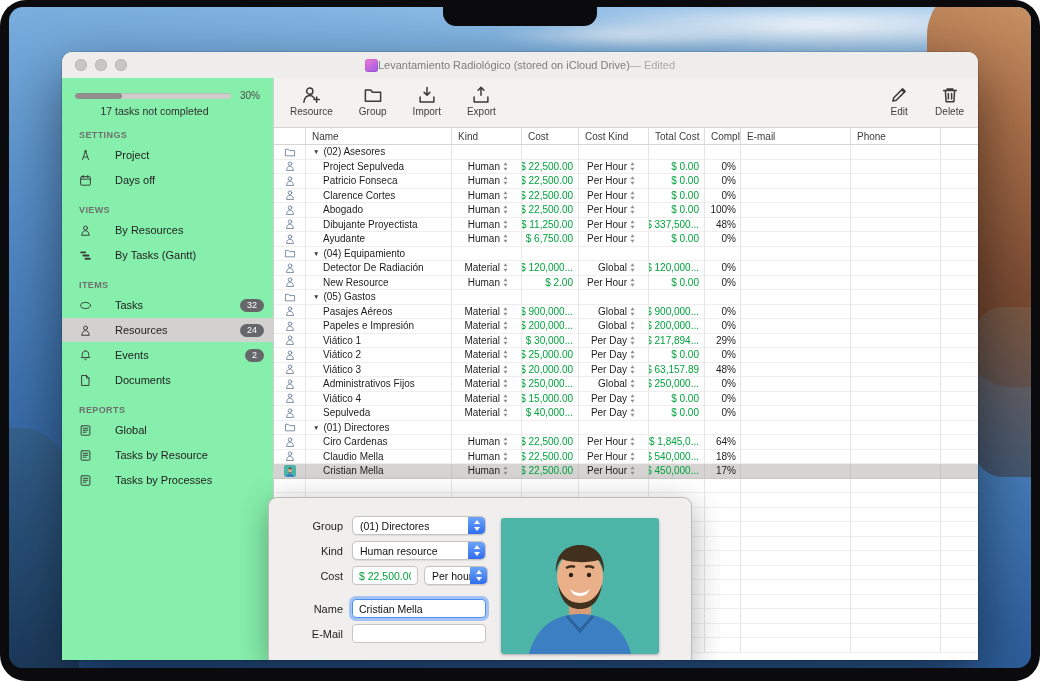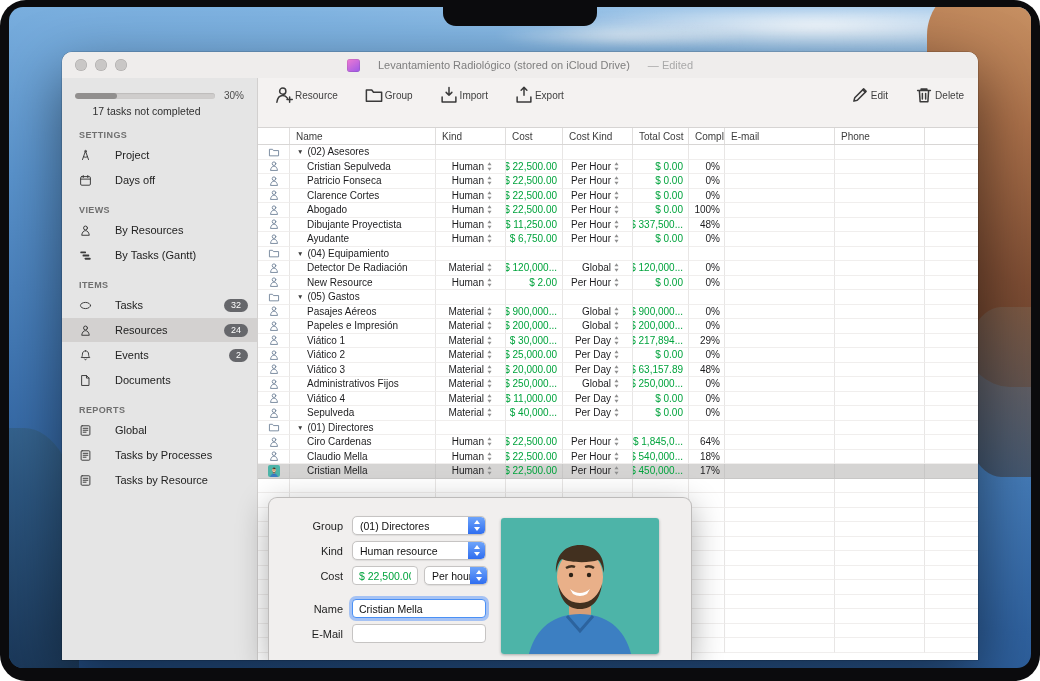--- a/index.html
+++ b/index.html
@@ -24,46 +24,46 @@
   .notch{position:absolute;top:0;left:50%;transform:translateX(-50%);width:154px;height:26px;
     background:#0b0b0d;border-radius:0 0 13px 13px;z-index:40;}
 
   
   .window{position:absolute;left:53px;top:45px;width:916px;height:608px;background:#fff;
     border-radius:10px 10px 0 0;box-shadow:0 22px 60px rgba(0,0,0,.5),0 0 0 .5px rgba(0,0,0,.25);
     overflow:hidden;z-index:10;}
   .titlebar{height:26px;background:#efedec;display:flex;align-items:center;position:relative;}
   .lights{position:absolute;left:13px;top:0;height:100%;display:flex;align-items:center;gap:8px;}
   .light{width:12px;height:12px;border-radius:50%;background:#c9c7c6;box-shadow:inset 0 0 0 .5px rgba(0,0,0,.18);}
-  .title-wrap{margin:0 auto;display:flex;align-items:center;gap:18px;font-size:11px;color:#7e7e7e;white-space:nowrap;}
+  .title-wrap{margin:0 auto;display:flex;align-items:center;gap:0;font-size:11px;color:#7e7e7e;white-space:nowrap;}
   .app-ic{width:13px;height:13px;border-radius:3px;flex:none;
     background:linear-gradient(145deg,#f07ad2,#9b59e8);box-shadow:inset 0 0 0 .5px rgba(0,0,0,.15);}
   .title-suffix{color:#a9a9a9;}
   .wbody{display:flex;height:calc(100% - 26px);}
 
   
-  .sidebar{width:196px;background:#e5e5e5;border-right:1px solid #d2d0cf;flex:none;overflow:hidden;box-sizing:border-box;}
+  .sidebar{width:212px;background:#86efac;border-right:1px solid #d2d0cf;flex:none;overflow:hidden;box-sizing:border-box;}
   .progress-row{display:flex;align-items:center;gap:9px;margin:12px 13px 4px 13px;}
   .track{flex:1;height:6px;border-radius:3px;background:#cfcdcc;overflow:hidden;box-shadow:inset 0 .5px 1px rgba(0,0,0,.15);}
   .fill{height:100%;background:#918f8e;border-radius:3px;}
   .pct{font-size:10px;color:#4c4c4c;}
   .note{font-size:10.5px;color:#2f2f2f;text-align:center;margin:0 34px 4px 8px;}
   .sec-title{font-size:9px;font-weight:bold;color:#6f6f6f;letter-spacing:.4px;margin:13px 0 3px 17px;}
   .sb-item{display:flex;align-items:center;gap:23px;height:24px;padding:0 9px 0 17px;font-size:11px;color:#222;margin-bottom:1px;}
   .sb-item.selected{background:#d3d1d0;}
   .sb-ic{width:13px;height:13px;color:#3c3c3c;flex:none;}
   .badge{margin-left:auto;background:#66676b;color:#fff;font-size:9px;line-height:13px;padding:0 7px;border-radius:8px;}
 
   
   .main{flex:1;display:flex;flex-direction:column;min-width:0;}
   .toolbar{height:50px;background:#f4f2f1;border-bottom:1px solid #d6d4d3;display:flex;
     align-items:flex-start;padding:5px 14px 0 16px;box-sizing:border-box;flex:none;}
   .tool-group{display:flex;gap:26px;}
   .tool-group.right{margin-left:auto;text-align:center;}
-  .tool-btn{display:flex;flex-direction:row;align-items:center;gap:1px;padding-top:2px;cursor:default;}
+  .tool-btn{display:flex;flex-direction:column;align-items:center;gap:1px;padding-top:2px;cursor:default;}
   .tool-ic{width:20px;height:20px;color:#3a3a3a;}
   .tool-label{font-size:10px;color:#3e3e3e;}
 
   
   .table{flex:1;position:relative;background:#fff;min-height:0;overflow:hidden;
     --cols:32px 146px 70px 57px 70px 56px 36px 110px 90px 1fr;}
   .thead{display:grid;grid-template-columns:var(--cols);height:16px;border-bottom:1px solid #d8d6d5;
     font-size:10px;color:#3c3c3c;background:#fff;}
   .hcell{height:100%;display:flex;align-items:center;padding-left:6px;border-right:1px solid #e0dedd;
     overflow:hidden;white-space:nowrap;box-sizing:border-box;}
@@ -222,29 +222,29 @@
                     <path d="M5.1 5.3h5.8M5.1 7.7h5.8M5.1 10.1h3.6"></path>
                   </svg></span>
       <span>Global</span>
 
     </div>
               <div class="sb-item">
       <span class="sb-ic"><svg viewBox="0 0 16 16" width="100%" height="100%" fill="none" stroke="currentColor" stroke-width="1.2" stroke-linecap="round" stroke-linejoin="round">
                     <rect x="2.6" y="2.2" width="10.8" height="11.6" rx="1.2"></rect>
                     <path d="M5.1 5.3h5.8M5.1 7.7h5.8M5.1 10.1h3.6"></path>
                   </svg></span>
-      <span>Tasks by Processes</span>
+      <span>Tasks by Resource</span>
 
     </div>
               <div class="sb-item">
       <span class="sb-ic"><svg viewBox="0 0 16 16" width="100%" height="100%" fill="none" stroke="currentColor" stroke-width="1.2" stroke-linecap="round" stroke-linejoin="round">
                     <rect x="2.6" y="2.2" width="10.8" height="11.6" rx="1.2"></rect>
                     <path d="M5.1 5.3h5.8M5.1 7.7h5.8M5.1 10.1h3.6"></path>
                   </svg></span>
-      <span>Tasks by Resource</span>
+      <span>Tasks by Processes</span>
 
     </div>
             </div>
         </aside>
 
         <div class="main">
           <div class="toolbar">
             <div class="tool-group">
                 <div class="tool-btn">
   <span class="tool-ic"><svg viewBox="0 0 16 16" width="100%" height="100%" fill="none" stroke="currentColor" stroke-width="1.2" stroke-linecap="round" stroke-linejoin="round">
@@ -323,21 +323,21 @@
                   <div class="cell"></div>
     </div>
                 <div class="trow resource">
       <div class="cell icon-cell">
                     <span class="row-ic"><svg viewBox="0 0 16 16" width="100%" height="100%" fill="none" stroke="currentColor" stroke-width="1.2" stroke-linecap="round" stroke-linejoin="round">
                         <circle cx="8" cy="4.9" r="2.4"></circle>
                         <path d="M3.4 13.4c.5-3.5 2.4-5.2 4.6-5.2s4.1 1.7 4.6 5.2z"></path>
                       </svg></span>
                   </div>
       <div class="cell name-cell">
-                    <span>Cristian Sepulveda</span>
+                    <span>Project Sepulveda</span>
                   </div>
       <div class="cell kind-cell">
                     <span>Human</span>
                     <svg class="stp" viewBox="0 0 8 13">
                       <path d="M4 1.6 6.4 5H1.6z" fill="#8f8f8f"></path>
                       <path d="M4 11.4 1.6 8h4.8z" fill="#8f8f8f"></path>
                     </svg>
                   </div>
       <div class="cell money">$ 22,500.00</div>
       <div class="cell ckind-cell">
@@ -804,21 +804,21 @@
       <div class="cell name-cell">
                     <span>Viático 4</span>
                   </div>
       <div class="cell kind-cell">
                     <span>Material</span>
                     <svg class="stp" viewBox="0 0 8 13">
                       <path d="M4 1.6 6.4 5H1.6z" fill="#8f8f8f"></path>
                       <path d="M4 11.4 1.6 8h4.8z" fill="#8f8f8f"></path>
                     </svg>
                   </div>
-      <div class="cell money">$ 11,000.00</div>
+      <div class="cell money">$ 15,000.00</div>
       <div class="cell ckind-cell">
                     <span>Per Day</span>
                     <svg class="stp" viewBox="0 0 8 13">
                       <path d="M4 1.6 6.4 5H1.6z" fill="#8f8f8f"></path>
                       <path d="M4 11.4 1.6 8h4.8z" fill="#8f8f8f"></path>
                     </svg>
                   </div>
       <div class="cell money">$ 0.00</div>
       <div class="cell compl-cell">0%</div>
       <div class="cell"></div>

